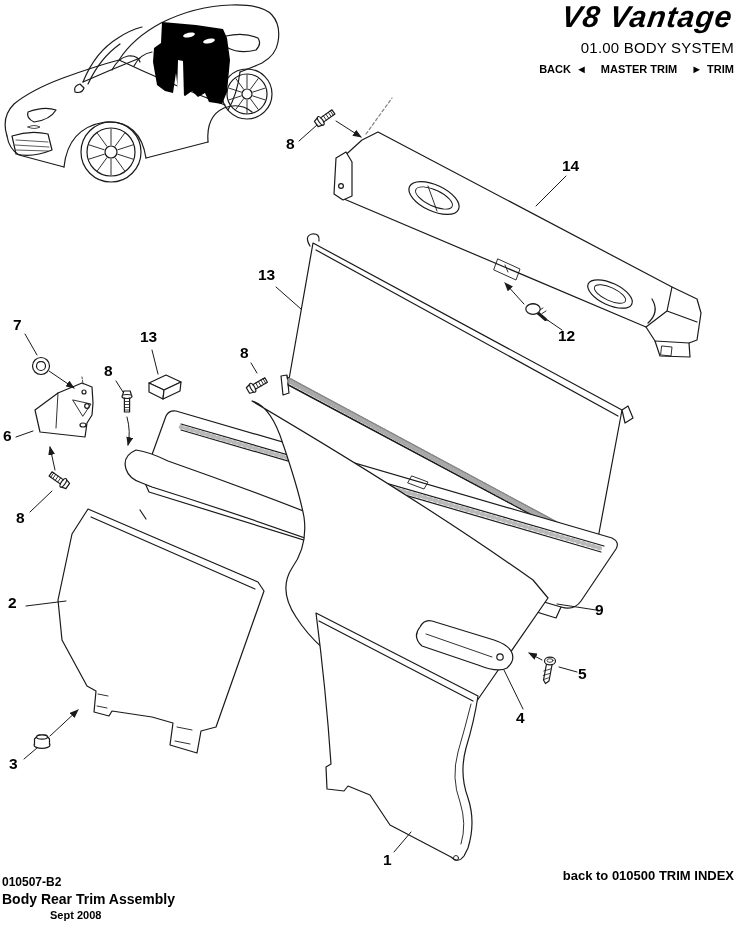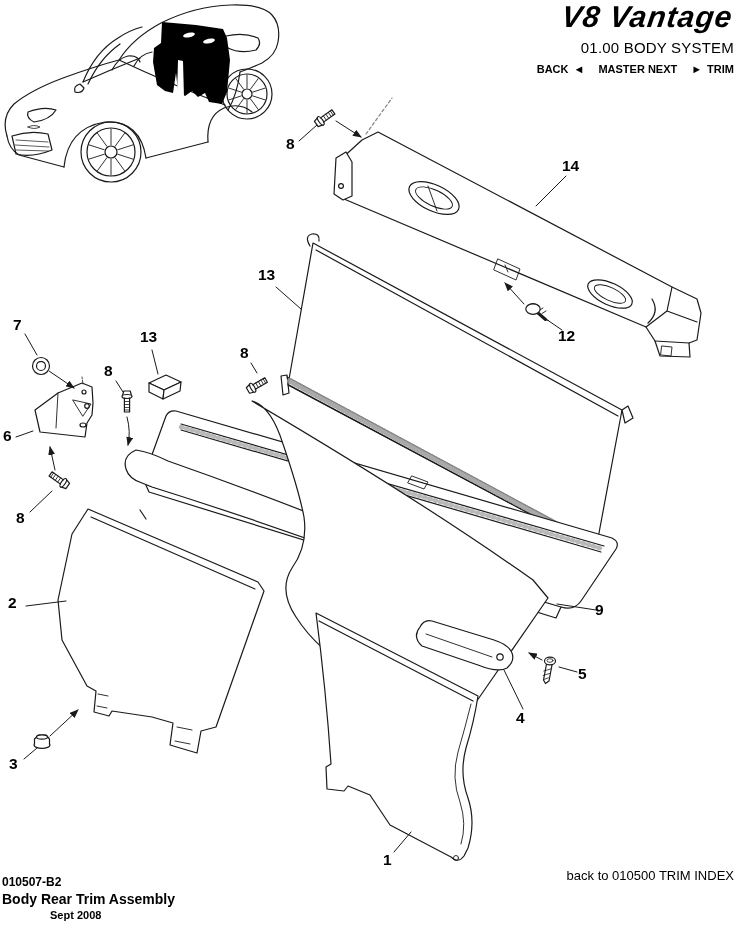--- a/index.html
+++ b/index.html
@@ -9,21 +9,21 @@
   .logo{top:0px;right:4px;font-size:30px;font-style:italic;font-weight:bold;
         letter-spacing:1px;transform:skewX(-8deg);white-space:nowrap;}
   .section-title{top:39px;right:3px;font-size:15px;font-weight:normal;letter-spacing:.2px;}
   .navbar{top:63px;right:3px;font-size:11px;font-weight:bold;display:flex;gap:14px;align-items:flex-start;}
   .navlink{display:flex;gap:5px;align-items:center;cursor:pointer;}
   .diagram-svg{left:0;top:0;width:737px;height:927px;}
   .callout{position:absolute;font-weight:bold;font-size:15.5px;line-height:1;}
   .f-num{left:2px;top:875px;font-size:12px;font-weight:bold;}
   .f-title{left:2px;top:891px;font-size:14px;font-weight:bold;}
   .f-date{left:2px;top:909px;font-size:11px;font-weight:bold;margin-left:48px;}
-  .f-link{right:3px;top:868px;font-size:13px;font-weight:normal;cursor:pointer;}
+  .f-link{right:3px;top:868px;font-size:13px;font-weight:bold;cursor:pointer;}
 </style>
 </head>
 <body>
 
 <div class="page">
 
   <svg class="abs diagram-svg" viewBox="0 0 737 927" fill="none" stroke="#1a1a1a" stroke-width="1.2" stroke-linecap="round" stroke-linejoin="round">
     <defs>
       <marker id="ah" markerWidth="9" markerHeight="7" refX="8" refY="3.5" orient="auto">
         <path d="M0,0 L9,3.5 L0,7 Z" fill="#1a1a1a" stroke="none"></path>
@@ -206,21 +206,21 @@
   <div class="callout" style="left:383px;top:852px">1</div>
 
   <div class="abs logo">V8 Vantage</div>
   <div class="abs section-title">01.00 BODY SYSTEM</div>
   <div class="abs navbar">
     <span class="navlink">
       <span>BACK</span>
       <span>◄</span>
     </span>
     <span class="navlink">
-      <span>MASTER NEXT</span>
+      <span>MASTER TRIM</span>
     </span>
     <span class="navlink">
       <span>►</span>
       <span>TRIM</span>
     </span>
   </div>
 
   <div class="abs f-num">010507-B2</div>
   <div class="abs f-title">Body Rear Trim Assembly</div>
   <div class="abs f-date">Sept 2008</div>

